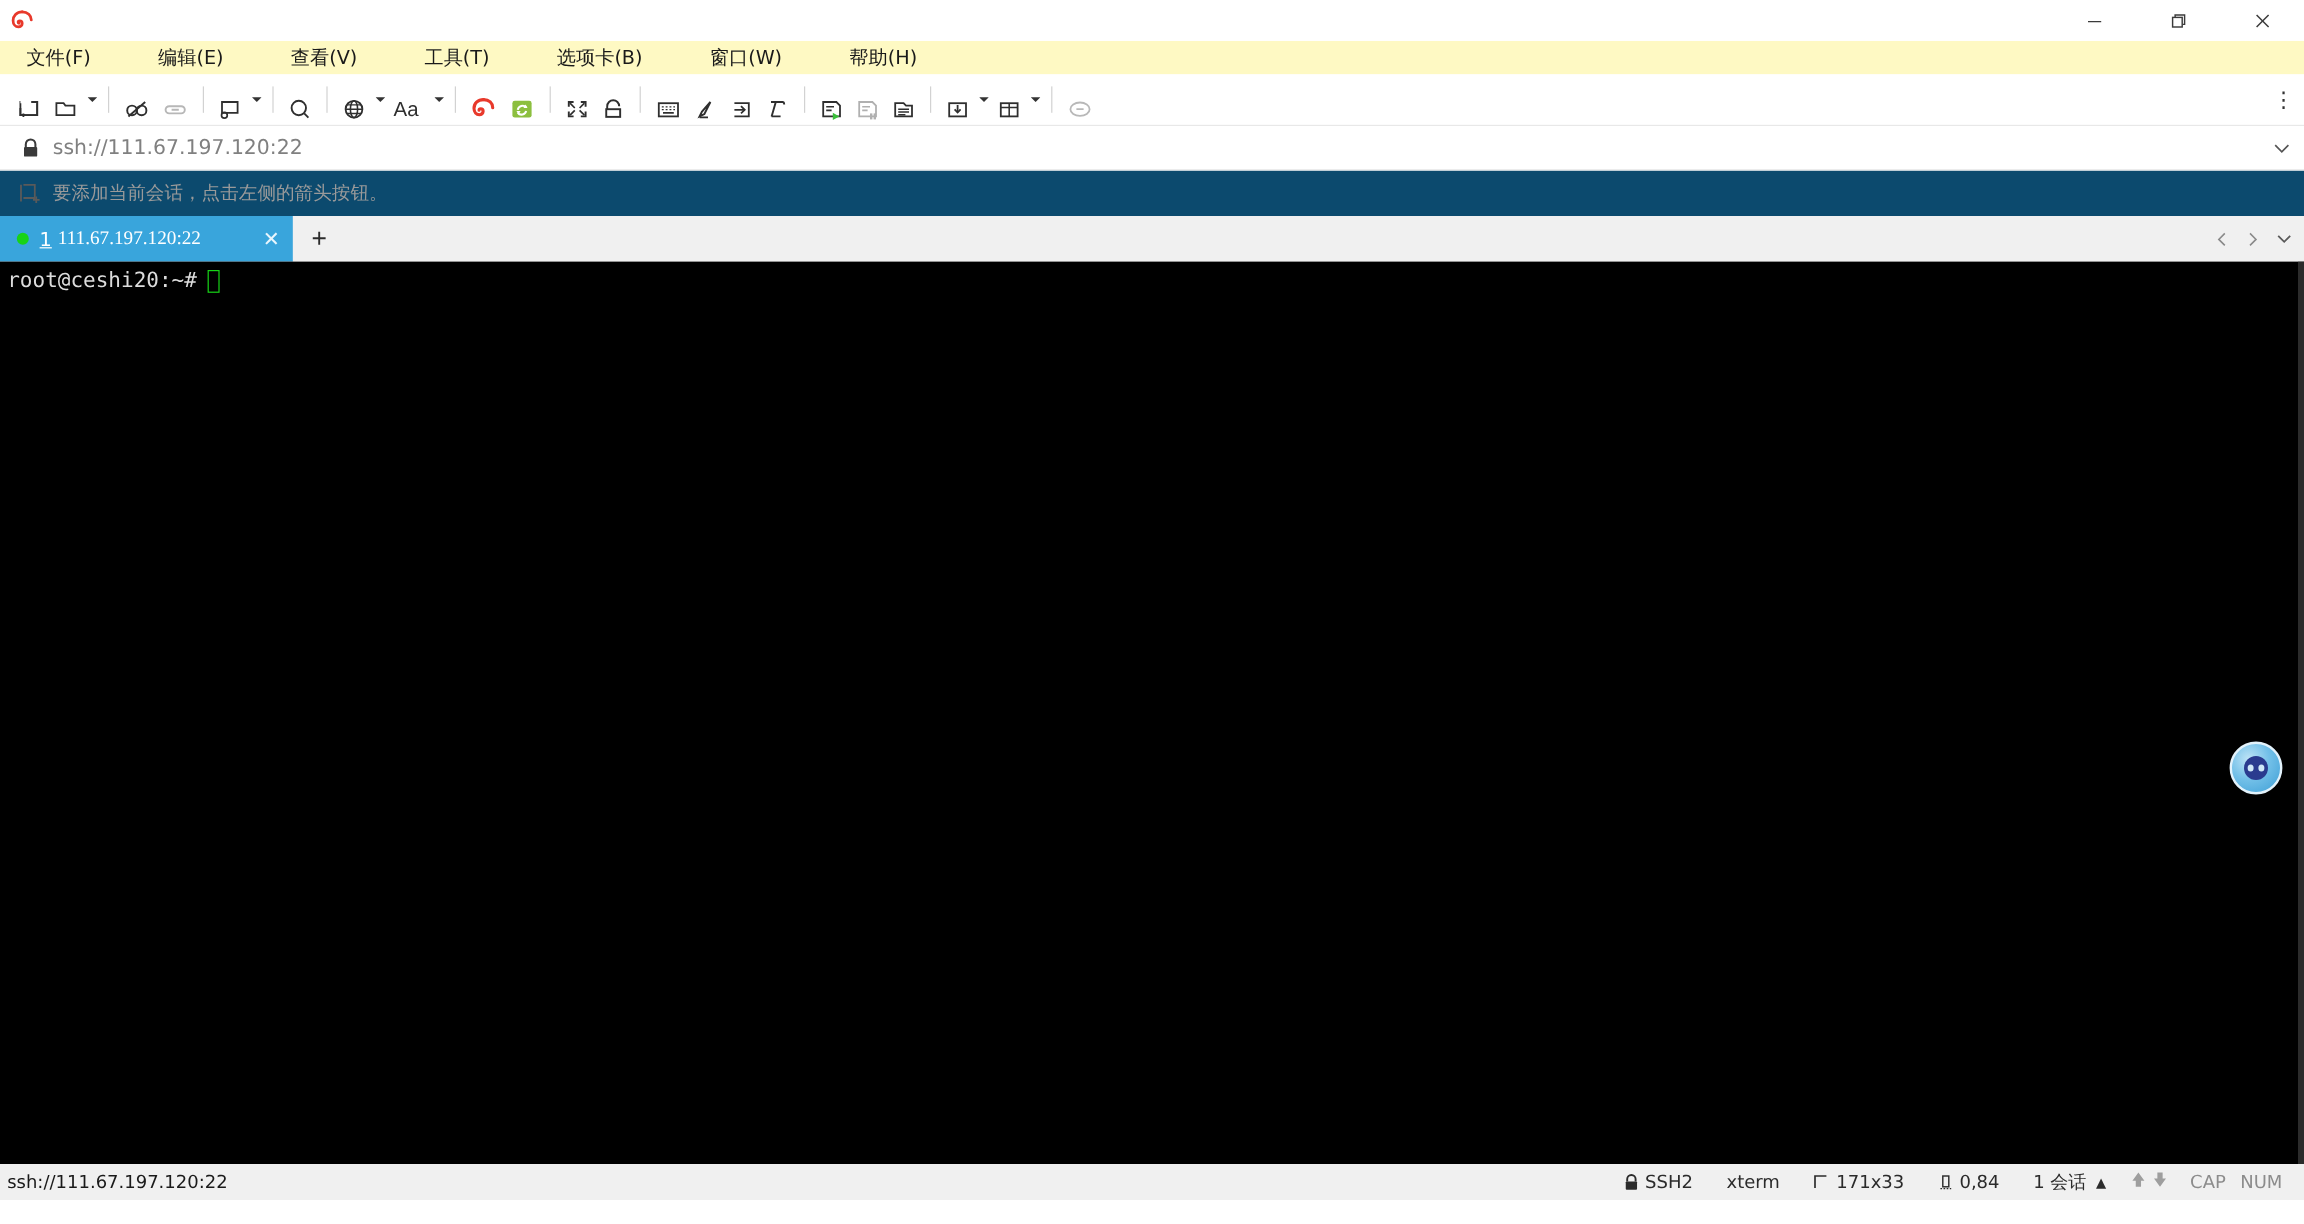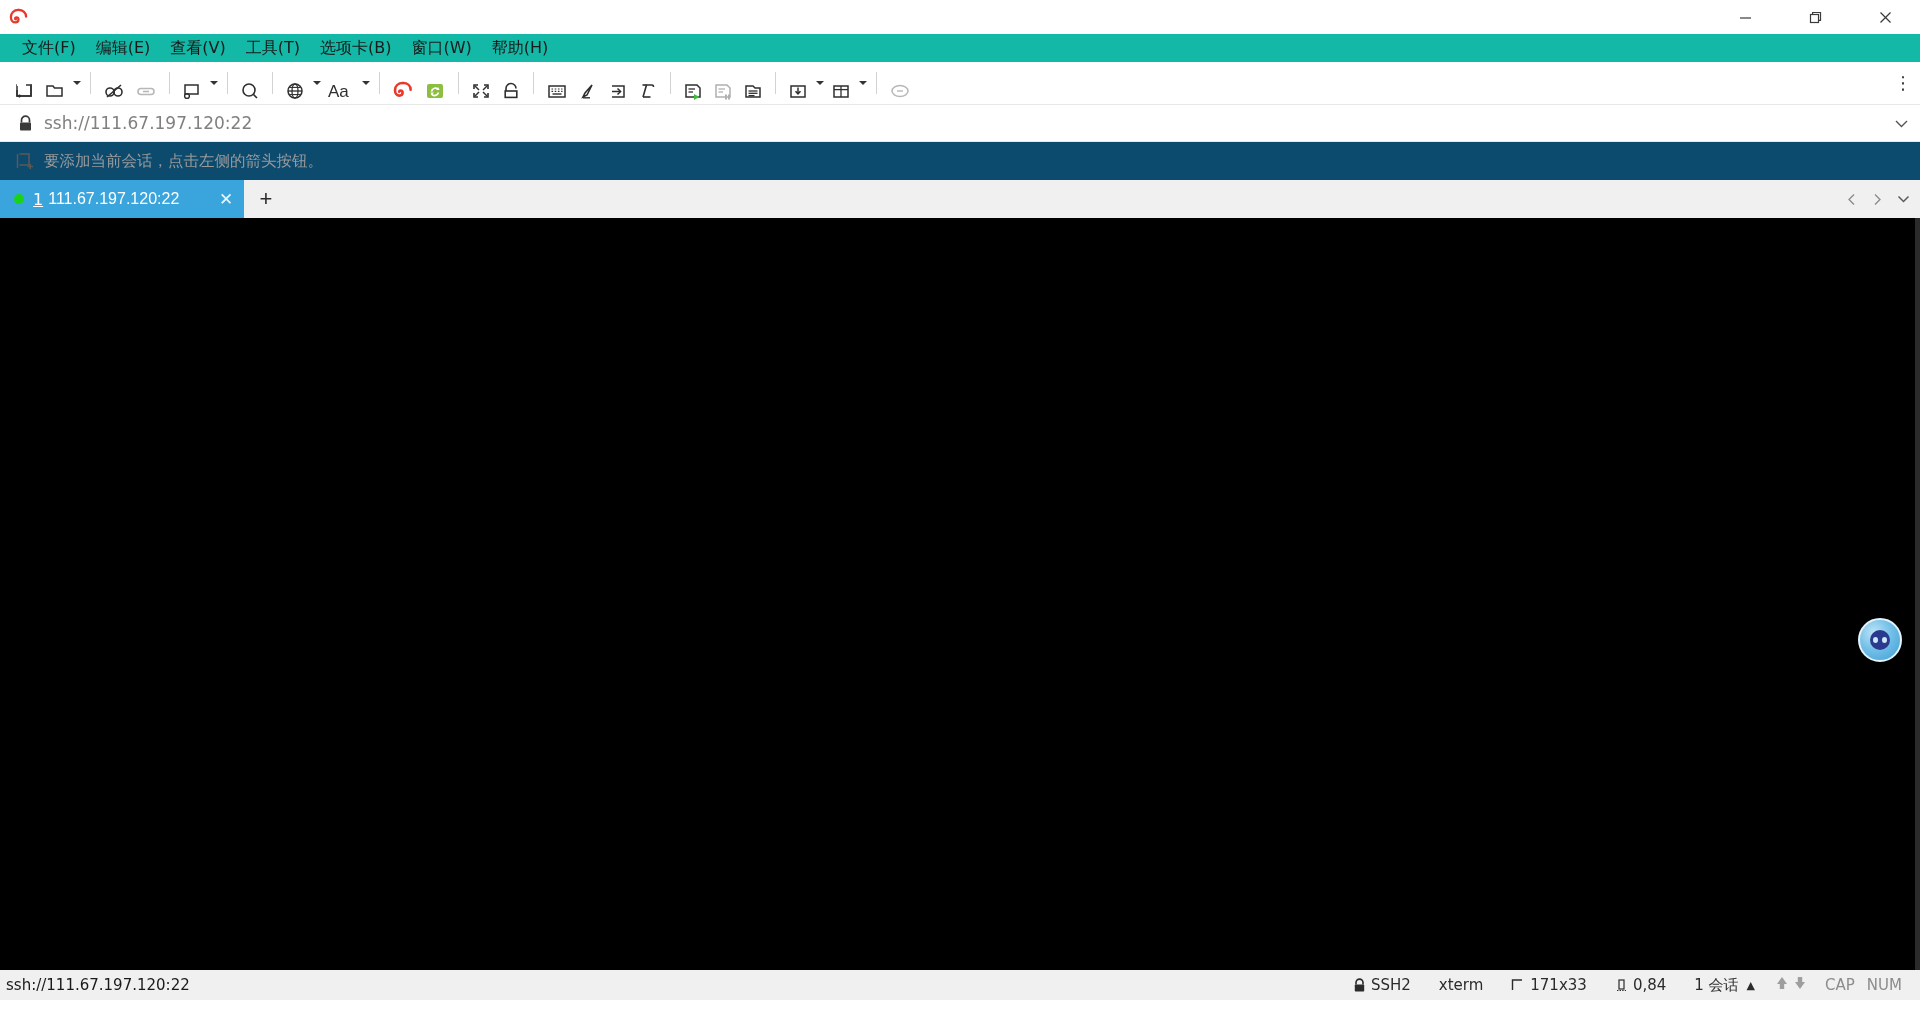--- a/index.html
+++ b/index.html
@@ -42,24 +42,25 @@
   .win-btn {
     width: 70px; height: 34px;
     display: flex; align-items: center; justify-content: center;
     color: #3b3b3b;
   }
   .win-btn svg { display: block; }
 
   
   .menubar {
     height: 28px;
-    background: #14b8a6;
+    background: #fef9c3;
     display: flex;
     align-items: center;
     padding-left: 12px;
+    gap: 36px;
   }
   .menu-item {
     font-size: 16px;
     color: #1a1a1a;
     padding: 3px 10px;
     white-space: nowrap;
     font-family: "DejaVu Sans", "Liberation Sans", sans-serif;
   }
 
   
@@ -173,21 +174,21 @@
     text-decoration: underline;
     margin-right: 5px;
     font-family: "DejaVu Sans", "Liberation Sans", sans-serif;
   }
   .tab-title {
     color: #ffffff;
     font-size: 16px;
     white-space: nowrap;
     overflow: hidden;
     flex: 1 1 auto;
-    font-family: Liberation Sans, sans-serif;
+    font-family: Liberation Serif, serif;
   }
   .tab-close {
     color: #e9f6fd;
     font-size: 17px;
     width: 24px;
     text-align: center;
     flex: 0 0 auto;
   }
   .tab-new {
     width: 44px;
@@ -621,20 +622,24 @@
     </div>
     <div class="tabnav">
       <svg width="13" height="10" viewBox="0 0 13 10">
           <path d="M1.5 2.5 L6.5 7.5 L11.5 2.5" fill="none" stroke="#5a5a5a" stroke-width="1.5"></path>
         </svg>
     </div>
   </div>
 </div>
 
 <div class="terminal">
+  <div class="term-line">
+    <span>root@ceshi20:~#</span>
+    <span class="term-cursor"></span>
+  </div>
   <div class="term-scrollbar"></div>
   <div class="float-widget">
     <div class="float-inner">
       <div class="float-eyes">
         <div class="float-eye"></div>
         <div class="float-eye"></div>
       </div>
     </div>
   </div>
 </div>

